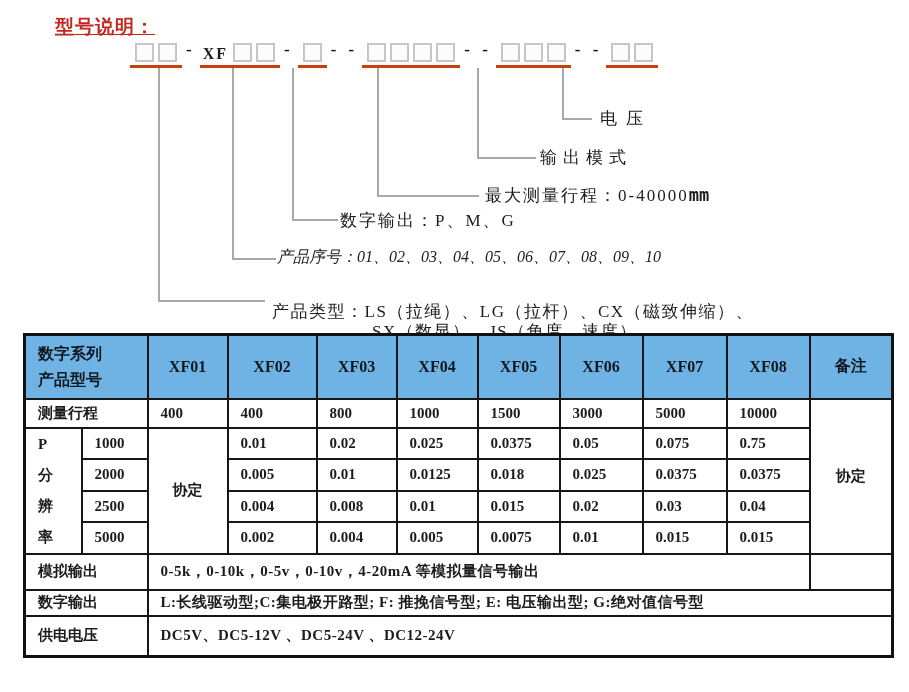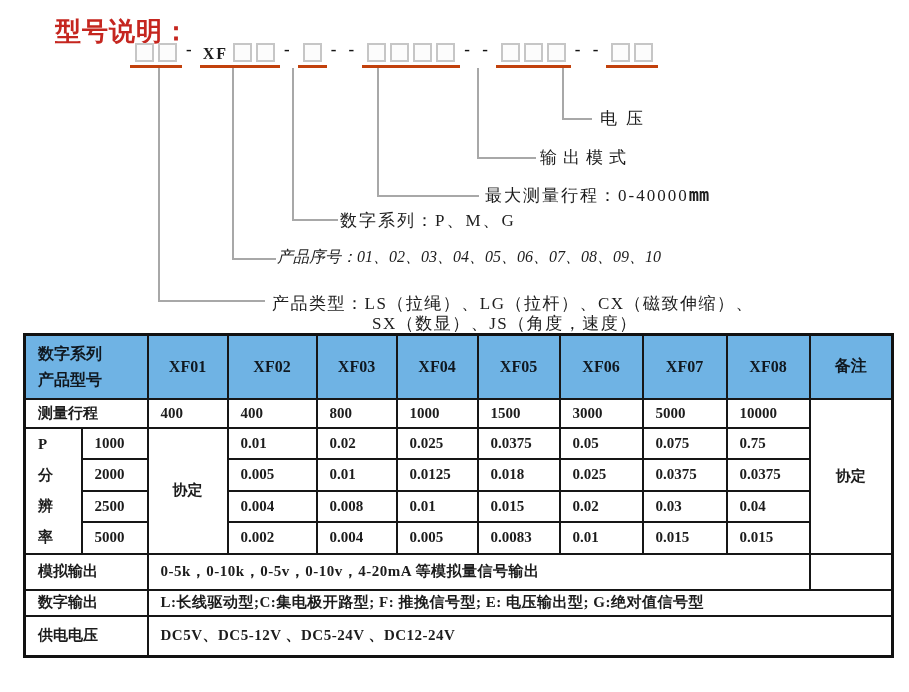--- a/index.html
+++ b/index.html
@@ -4,42 +4,42 @@
 <style>
   html,body{margin:0;padding:0;}
   body{
     width:909px;height:692px;background:#ffffff;position:relative;overflow:hidden;
     font-family:"Liberation Serif","DejaVu Serif",serif;color:#1c1c1c;
   }
   
   .page-title{
     position:absolute;left:55px;top:14px;
     font-family:"Liberation Sans","DejaVu Sans",sans-serif;
-    font-weight:bold;font-size:26px;color:#c5261f;letter-spacing:1px;
+    font-weight:bold;font-size:19px;color:#c5261f;letter-spacing:1px;text-decoration:underline;
   }
   .format{position:absolute;left:128px;top:40px;display:flex;align-items:flex-end;}
   .ug{display:inline-flex;align-items:flex-end;border-bottom:3px solid #c2410c;padding:0 3px 3px 3px;margin:0 2px;}
   .box{width:15px;height:15px;border:2px solid #c6c6c6;background:#fcfcfc;display:inline-block;margin:0 2px;}
   .dash{font-weight:bold;font-size:17px;color:#141414;letter-spacing:4px;padding:0 2px 8px 2px;white-space:nowrap;}
   .xf{font-size:16px;font-weight:bold;letter-spacing:2px;padding-right:3px;line-height:17px;}
   .conn{position:absolute;border-left:2px solid #a8a8a8;border-bottom:2px solid #a8a8a8;}
   #conn-type   {left:158px;top:68px;width:105px;height:232px;}
   #conn-serial {left:232px;top:68px;width:42px;height:190px;}
   #conn-signal {left:292px;top:68px;width:44px;height:151px;}
   #conn-travel {left:377px;top:68px;width:100px;height:127px;}
   #conn-mode   {left:477px;top:68px;width:57px;height:89px;}
   #conn-voltage{left:562px;top:68px;width:28px;height:50px;}
   .dlabel{position:absolute;font-size:17px;color:#1d1d1d;white-space:nowrap;}
   #lbl-voltage{left:600px;top:107px;letter-spacing:9px;}
   #lbl-mode{left:540px;top:146px;letter-spacing:6px;}
   #lbl-travel{left:485px;top:184px;letter-spacing:2px;}
   #lbl-travel .unit{font-family:"DejaVu Sans Mono","Liberation Mono",monospace;font-weight:bold;font-size:17px;letter-spacing:0;}
   #lbl-signal{left:340px;top:209px;letter-spacing:2px;}
   #lbl-serial{left:277px;top:247px;letter-spacing:0;font-size:16px;font-style:italic;}
-  #lbl-type{left:272px;top:294px;letter-spacing:1.5px;line-height:20px;}
+  #lbl-type{left:272px;top:302px;letter-spacing:1.5px;line-height:20px;}
   #lbl-type .line2{margin-left:100px;}
   
   table.spec{
     position:absolute;left:23px;top:333px;border-collapse:collapse;table-layout:fixed;
     font-weight:bold;border:3px solid #111;
   }
   .spec th,.spec td{
     border:2px solid #161616;font-size:15px;vertical-align:middle;
     padding:0 2px 0 12px;text-align:left;overflow:hidden;white-space:nowrap;
   }
@@ -102,21 +102,21 @@
   <div class="conn" id="conn-type"></div>
   <div class="conn" id="conn-serial"></div>
   <div class="conn" id="conn-signal"></div>
   <div class="conn" id="conn-travel"></div>
   <div class="conn" id="conn-mode"></div>
   <div class="conn" id="conn-voltage"></div>
 
   <div class="dlabel" id="lbl-voltage">电压</div>
   <div class="dlabel" id="lbl-mode">输出模式</div>
   <div class="dlabel" id="lbl-travel"><span>最大测量行程：0-40000</span><span class="unit">mm</span></div>
-  <div class="dlabel" id="lbl-signal">数字系列：P、M、G</div>
+  <div class="dlabel" id="lbl-signal">数字输出：P、M、G</div>
   <div class="dlabel" id="lbl-serial">产品序号：01、02、03、04、05、06、07、08、09、10</div>
   <div class="dlabel" id="lbl-type">
     <div>产品类型：LS（拉绳）、LG（拉杆）、CX（磁致伸缩）、</div>
     <div class="line2">SX（数显）、JS（角度，速度）</div>
   </div>
 </div>
 
 <table class="spec">
   <colgroup>
     <col style="width:57px">
@@ -194,21 +194,21 @@
     <td>0.015</td>
     <td>0.02</td>
     <td>0.03</td>
     <td>0.04</td>
   </tr>
   <tr class="h-p">
     <td class="lvl">5000</td>
     <td class="thickL">0.002</td>
     <td>0.004</td>
     <td>0.005</td>
-    <td>0.0083</td>
+    <td>0.0075</td>
     <td>0.01</td>
     <td>0.015</td>
     <td>0.015</td>
   </tr>
   <tr class="h-analog">
     <td colspan="2">模拟输出</td>
     <td colspan="8" class="val">0-5k，0-10k，0-5v，0-10v，4-20mA 等模拟量信号输出</td>
     <td></td>
   </tr>
   <tr class="h-digital">

